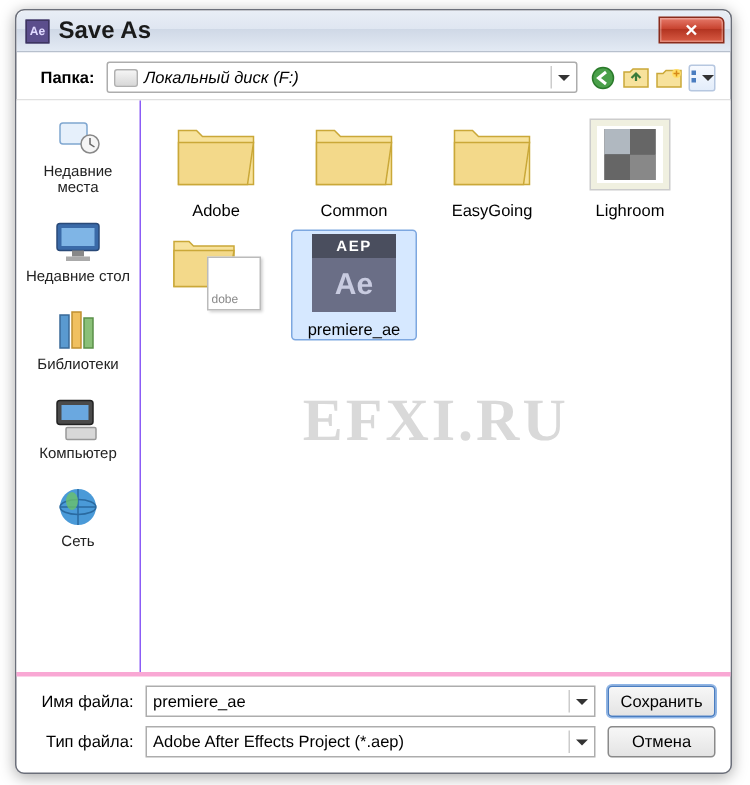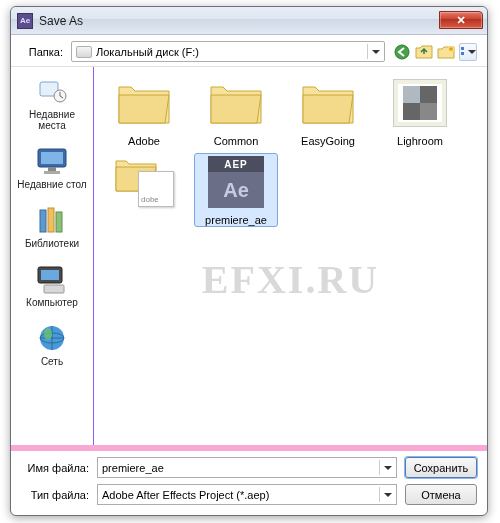--- a/index.html
+++ b/index.html
@@ -12,38 +12,39 @@
     display: flex; flex-direction: column;
   }
   .titlebar {
     height: 28px; border-radius: 6px 6px 0 0;
     background: linear-gradient(#e9eef6 0%, #dfe6f1 45%, #cfd8e6 46%, #e3eaf4 100%);
     border-bottom: 1px solid #b7c0cd;
     display: flex; align-items: center; padding: 0 6px;
     position: relative;
   }
   .titlebar .app-icon { width: 16px; height: 16px; background: #5b4e8c; border:1px solid #3d3560; font-size:8px; color:#e0d9ff; font-weight:bold; display:flex; align-items:center; justify-content:center; margin-right:6px;}
-  .titlebar .title { font-size: 12px; color: #1a1a1a; }
+  .titlebar .title { font-size: 16px; color: #1a1a1a; font-weight: bold; }
   .titlebar .close {
     position:absolute; right:4px; top:4px; width:44px; height:18px;
     border-radius: 0 4px 0 0;
     background: linear-gradient(#e67a6a, #c8432f 45%, #b23320 46%, #d95b44);
     border:1px solid #8a2b1b;
     display:flex; align-items:center; justify-content:center;
     color:#fff; font-size:11px; font-weight:bold;
     box-shadow: inset 0 0 0 1px rgba(255,255,255,0.3);
   }
   .toprow {
     display:flex; align-items:center; padding:6px 10px 4px 10px; gap:8px;
   }
-  .toprow .lbl { font-size:11px; text-align:right; min-width:42px;}
+  .toprow .lbl { font-size:11px; text-align:right; min-width:42px;font-weight:bold;}
   .toprow .pathbox {
     flex:1; height:21px; border:1px solid #adadad; background:#fff; border-radius:2px;
     display:flex; align-items:center; padding:0 4px; gap:4px; font-size:11px;
     position:relative;
+    font-style:italic;
   }
   .pathbox .drive { width:16px; height:12px; background:linear-gradient(#f5f5f5,#d8d8d8); border:1px solid #b0b0b0; border-radius:2px;}
   .pathbox .dd { position:absolute; right:2px; top:2px; width:15px; height:15px; border-left:1px solid #ccc; display:flex; align-items:center; justify-content:center;}
   .nav-icons { display:flex; gap:4px; align-items:center;}
   .nav-icons .ico { width:18px; height:18px; display:flex; align-items:center; justify-content:center; font-size:12px;}
   .ico-back { color:#2a7a2a; }
   .ico-up { width:18px; height:16px;}
   .ico-up svg { display:block;}
   .ico-new { color:#d9a93f;}
   .ico-views { width:22px; border:1px solid #b6c7e0; border-radius:2px; background:linear-gradient(#f7faff,#e3edfa);}
@@ -79,21 +80,21 @@
   .aep-thumb .top { height:16px; background:#4a4e5e; color:#fff; font-size:10px; font-weight:bold; display:flex; align-items:center; justify-content:center; letter-spacing:1px;}
   .aep-thumb .bot { flex:1; background:#6a6e86; color:#c8cbe0; font-size:20px; font-weight:bold; display:flex; align-items:center; justify-content:center;}
   .watermark {
     position:absolute; left:50%; top:56%; transform:translate(-50%,-50%);
     font-size:40px; font-weight:bold; color:rgba(120,120,120,0.28);
     font-family: Liberation Serif, serif; letter-spacing:2px; pointer-events:none;
     white-space:nowrap;
   }
   .footer {
     padding:6px 10px 10px 10px; display:flex; flex-direction:column; gap:6px;
-    border-top:6px solid #f9a8d4;
+    border-top:3px solid #f9a8d4;
   }
   .frow { display:flex; align-items:center; gap:8px;}
   .frow .flbl { font-size:11px; min-width:68px; text-align:right; white-space:nowrap;}
   .frow .fct { flex:1; height:21px; border:1px solid #adadad; background:#fff; font-size:11px; padding:0 18px 0 4px; position:relative; display:flex; align-items:center;}
   .frow .fct .dd { position:absolute; right:2px; top:2px; width:15px; height:15px; border-left:1px solid #ccc; display:flex; align-items:center; justify-content:center;}
   .btn { width:72px; height:21px; font-size:11px; border:1px solid #8a8a8a; border-radius:3px;
     background:linear-gradient(#f7f7f7,#e4e4e4); display:flex; align-items:center; justify-content:center;}
   .btn.primary { border-color:#4a7dc0; box-shadow:0 0 0 1px #8fb5e6;}
 </style>
 </head>

